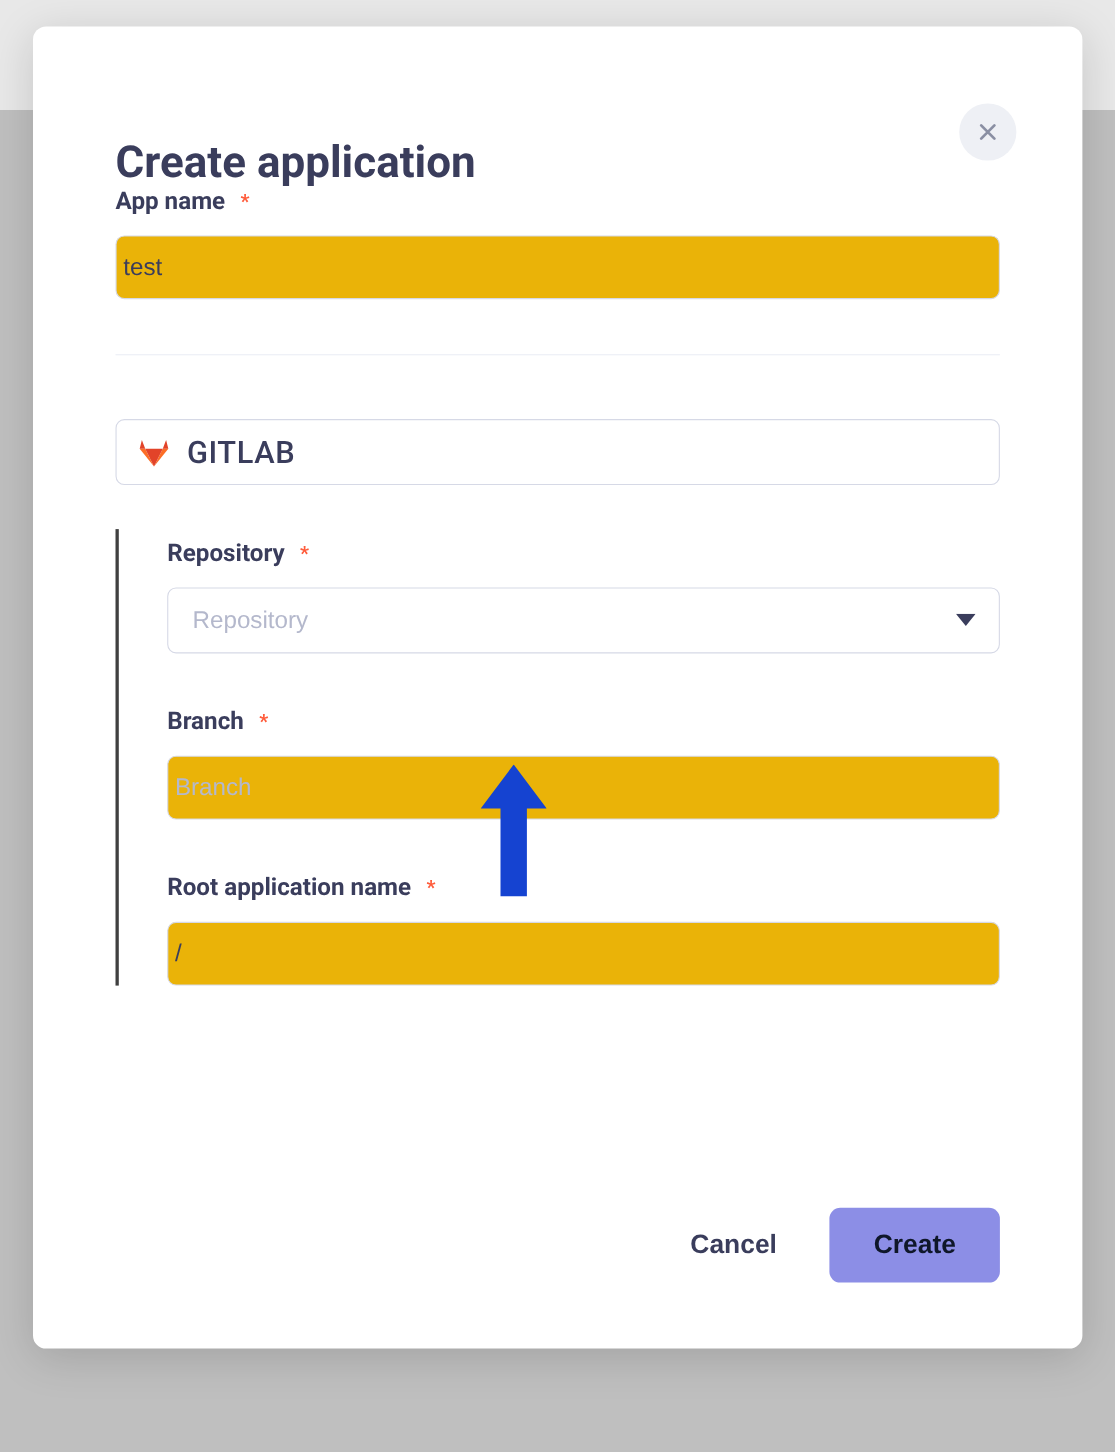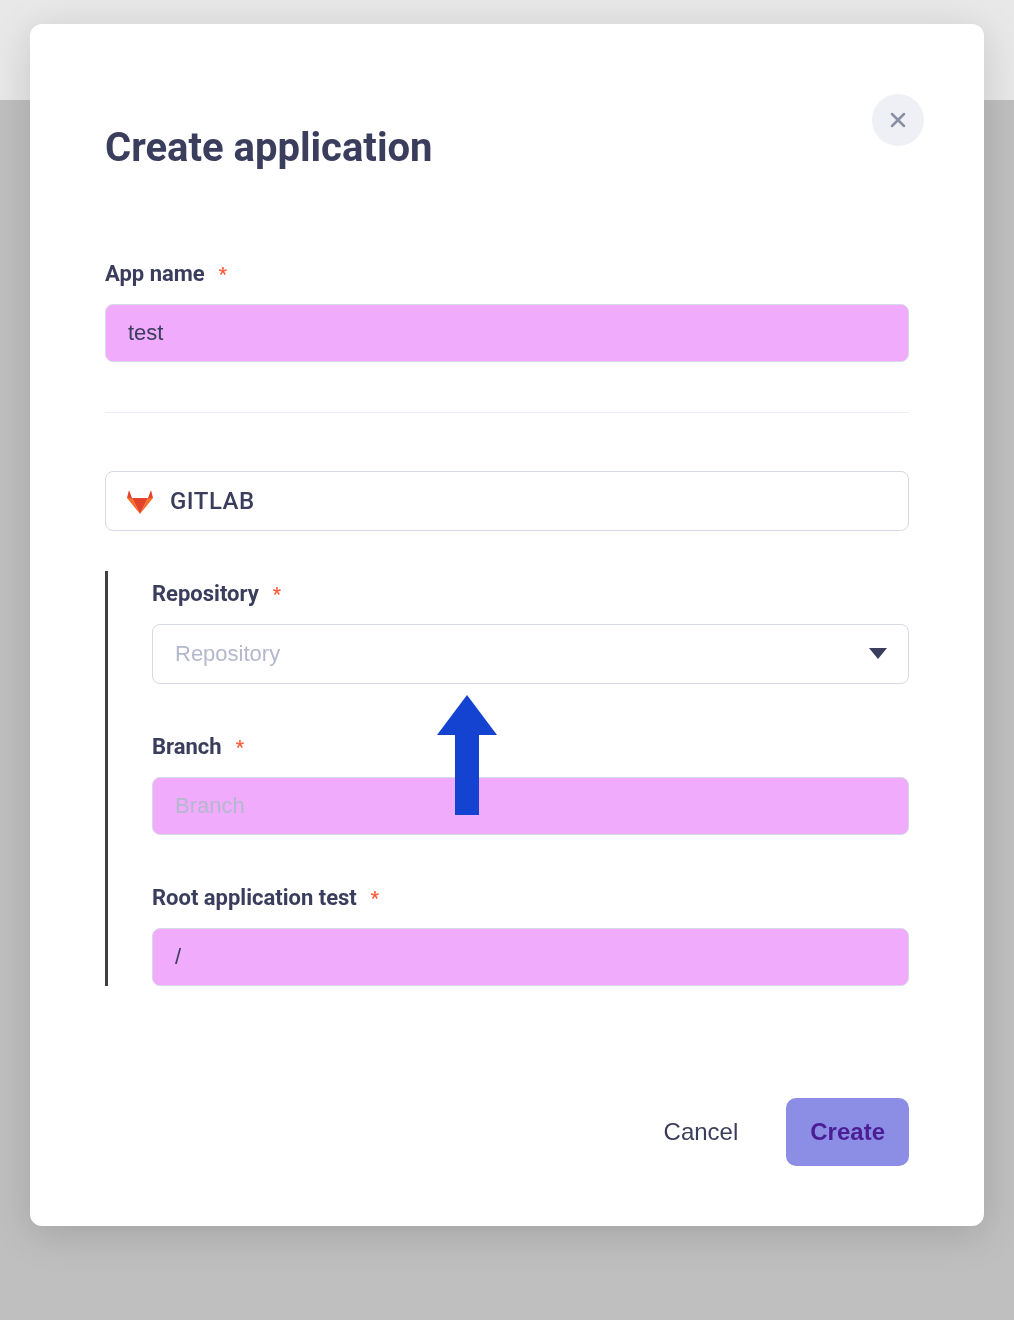--- a/index.html
+++ b/index.html
@@ -59,44 +59,43 @@
     .close-btn svg {
       width: 24px;
       height: 24px;
       stroke: #8a8fa3;
       stroke-width: 2.5;
     }
     .modal-title {
       font-size: 40px;
       font-weight: 700;
       color: #3a3d5c;
-      margin-bottom: 90px;
     }
     .field-label {
       font-size: 22px;
       font-weight: 700;
       color: #3a3d5c;
       margin-bottom: 18px;
       display: flex;
       align-items: center;
       gap: 14px;
     }
     .required-star {
       color: #ff5b3a;
       font-size: 18px;
     }
     .text-input {
       width: 100%;
       height: 58px;
       border: 1px solid #d6d9e6;
       border-radius: 8px;
-      padding: 0 22px;
+      padding: 0 6px;
       font-size: 22px;
       color: #3a3d5c;
-      background: #f0abfc;
+      background: #eab308;
       outline: none;
     }
     .text-input::placeholder {
       color: #b4b8cc;
     }
     .divider {
       height: 1px;
       background: #eceef5;
       margin: 44px 0 58px 0;
     }
@@ -106,21 +105,21 @@
       border: 1px solid #d6d9e6;
       border-radius: 8px;
       padding: 0 18px;
       display: flex;
       align-items: center;
       gap: 14px;
       background: #ffffff;
       margin-bottom: 40px;
     }
     .provider-label {
-      font-size: 24px;
+      font-size: 28px;
       font-weight: 500;
       color: #3a3d5c;
       letter-spacing: 0.5px;
     }
     .indented-section {
       border-left: 3px solid #404040;
       padding-left: 44px;
       padding-top: 10px;
     }
     .select-wrap {
@@ -163,32 +162,32 @@
       bottom: 60px;
       right: 75px;
       display: flex;
       align-items: center;
       gap: 48px;
     }
     .cancel-btn {
       background: none;
       border: none;
       font-size: 24px;
-      font-weight: 400;
+      font-weight: 700;
       color: #3a3d5c;
       cursor: pointer;
     }
     .create-btn {
       background: #8c8ee6;
       border: none;
       border-radius: 10px;
-      padding: 20px 24px;
+      padding: 20px 40px;
       font-size: 24px;
       font-weight: 600;
-      color: #4c1d95;
+      color: #0f172a;
       cursor: pointer;
     }
     .gitlab-icon {
       width: 32px;
       height: 32px;
       flex-shrink: 0;
     }
   </style>
 </head>
 <body>
@@ -250,21 +249,21 @@
       <div class="field-group">
         <div class="field-label">
           <span>Branch</span>
           <span class="required-star">*</span>
         </div>
         <input type="text" class="text-input" placeholder="Branch" style="">
       </div>
 
       <div class="field-group" style="margin-bottom:0;">
         <div class="field-label">
-          <span>Root application test</span>
+          <span>Root application name</span>
           <span class="required-star">*</span>
         </div>
         <input type="text" class="text-input" value="/" style="">
       </div>
 
     </div>
   </div>
 
   <div class="footer">
     <button class="cancel-btn">Cancel</button>

